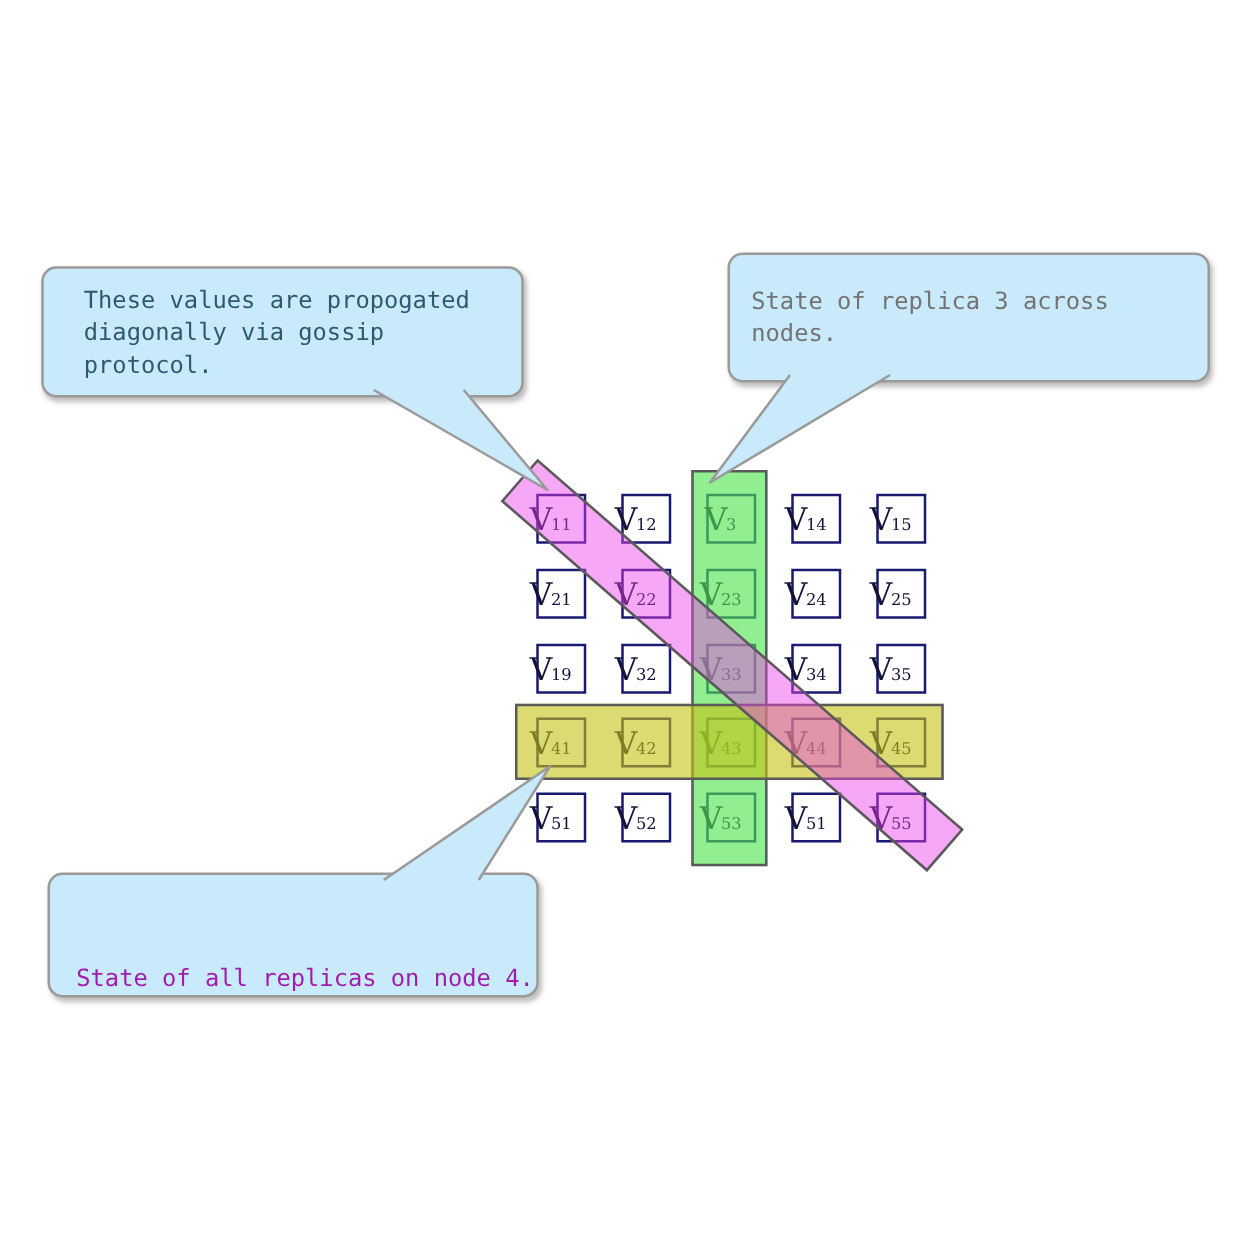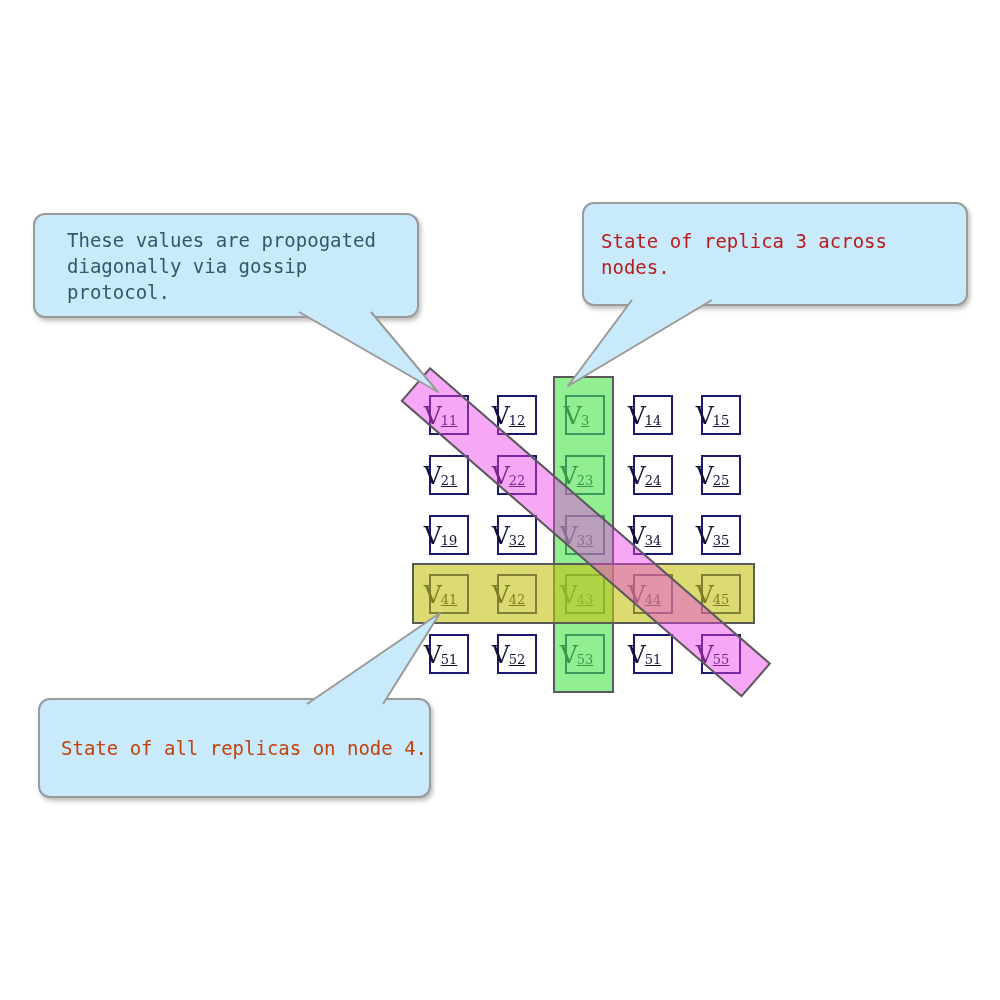--- a/index.html
+++ b/index.html
@@ -8,21 +8,21 @@
     overflow:hidden;font-family:"DejaVu Sans Mono",monospace;
   }
   
   .cell{
     position:absolute;width:40px;height:40px;box-sizing:border-box;
     border:2px solid #191970;background:#ffffff;
     display:flex;align-items:center;justify-content:center;
     font-family:"DejaVu Serif",serif;color:#13133a;
   }
   .cell .v{font-size:25px;line-height:1;}
-  .cell .sub{font-size:13px;line-height:1;align-self:flex-end;margin:0 17px 6px -1px;text-decoration:underline;}
+  .cell .sub{font-size:13px;line-height:1;align-self:flex-end;margin:0 17px 6px -1px;}
   
   .band{position:absolute;box-sizing:border-box;border:2px solid #5a5a5a;}
   #band-column{left:553px;top:376px;width:61px;height:317px;}
   #band-row{left:412px;top:563px;width:343px;height:61px;}
   #band-diagonal{left:430px;top:367px;width:452px;height:45px;
     transform:rotate(41deg);transform-origin:0 0;}
   
   .callout{
     position:absolute;box-sizing:border-box;border:2px solid #9a9a9a;border-radius:12px;
     display:flex;flex-direction:column;justify-content:center;
@@ -143,24 +143,24 @@
     </div>
 
   <div class="band" id="band-column" style="background: rgba(80, 228, 80, 0.63); border-color: rgb(90, 90, 90);"></div>
   <div class="band" id="band-row" style="background: rgba(195, 195, 18, 0.6); border-color: rgb(90, 90, 90);"></div>
   <div class="band" id="band-diagonal" style="background: rgba(235, 62, 235, 0.45); border-color: rgb(90, 90, 90);"></div>
 
   <div class="callout" id="callout-gossip" style="background: rgb(201, 234, 250); border-color: rgb(154, 154, 154); color: rgb(46, 90, 110);">
     <div>These values are propogated</div>
     <div>diagonally via gossip protocol.</div>
   </div>
-  <div class="callout" id="callout-replica" style="background: rgb(201, 234, 250); border-color: rgb(154, 154, 154); color: #b91c1c;">
+  <div class="callout" id="callout-replica" style="background: rgb(201, 234, 250); border-color: rgb(154, 154, 154); color: #737373;">
     <div>State of replica 3 across nodes.</div>
   </div>
-  <div class="callout" id="callout-node" style="background: rgb(201, 234, 250); border-color: rgb(154, 154, 154); color: #c2410c;">
+  <div class="callout" id="callout-node" style="background: rgb(201, 234, 250); border-color: rgb(154, 154, 154); color: #a21caf; justify-content: flex-end;">
     <div>State of all replicas on node 4.</div>
   </div>
 
   <svg id="pointer-layer">
     <path id="ptr-gossip" d="M 299,312 L 438,392 L 371,312" stroke-width="2" stroke-linejoin="round" fill="#C9EAFA" stroke="#9A9A9A"></path>
     <path id="ptr-replica" d="M 632,300 L 568,386 L 712,300" stroke-width="2" stroke-linejoin="round" fill="#C9EAFA" stroke="#9A9A9A"></path>
     <path id="ptr-node" d="M 307,704 L 440,613 L 383,704" stroke-width="2" stroke-linejoin="round" fill="#C9EAFA" stroke="#9A9A9A"></path>
   </svg>
 
 </div>

